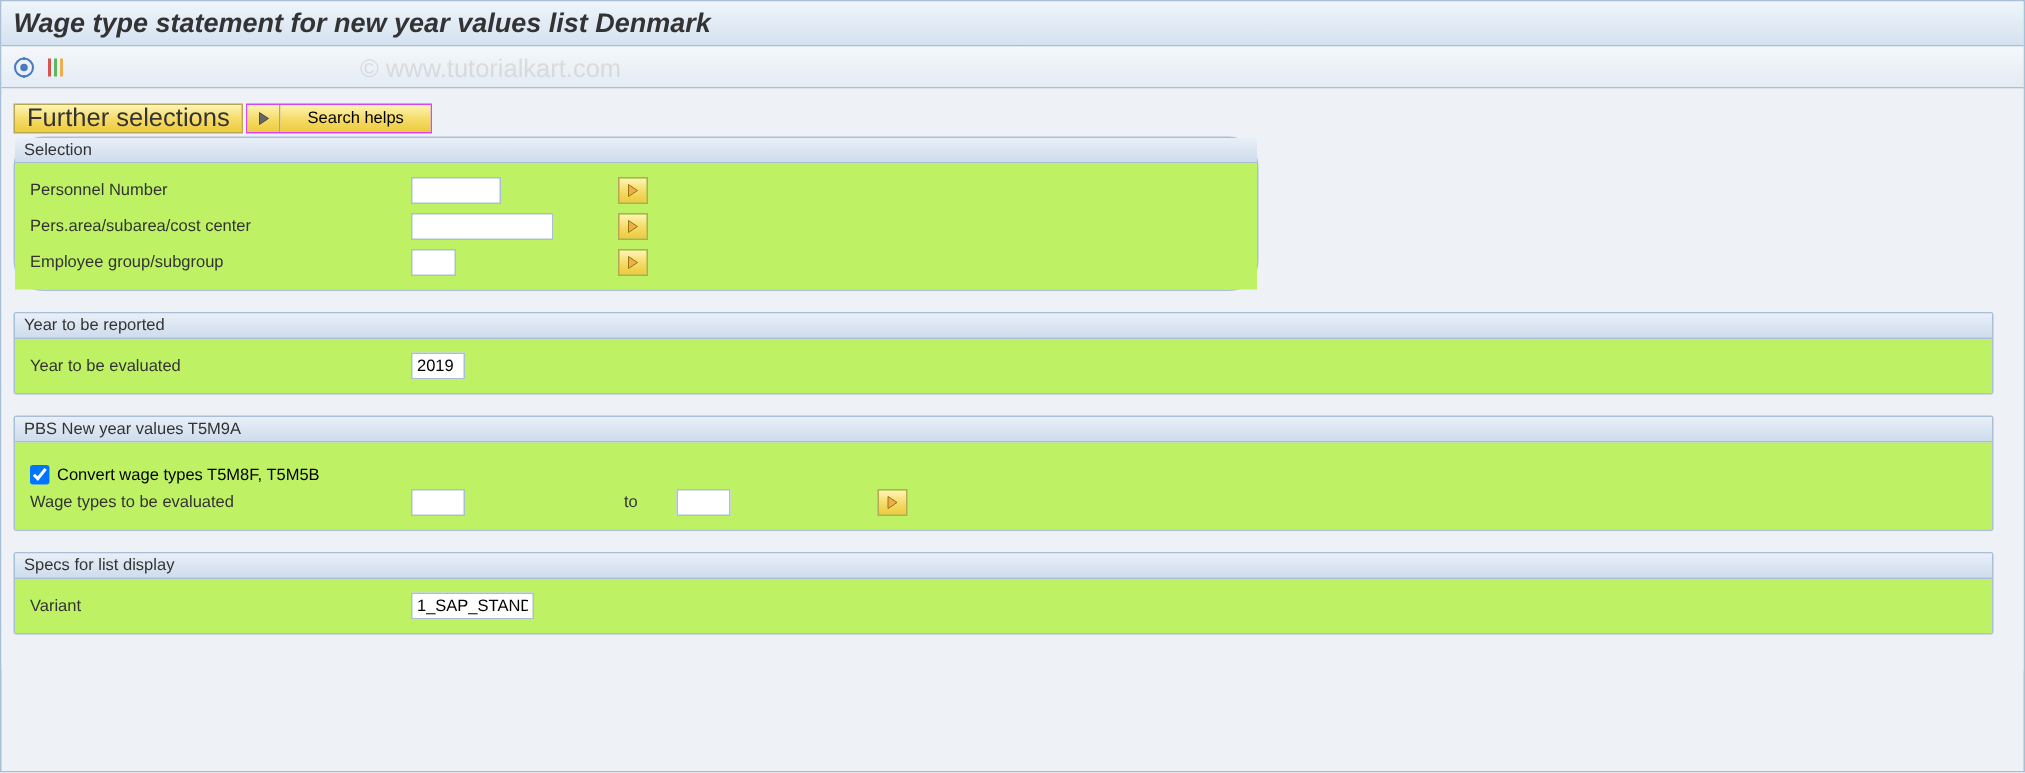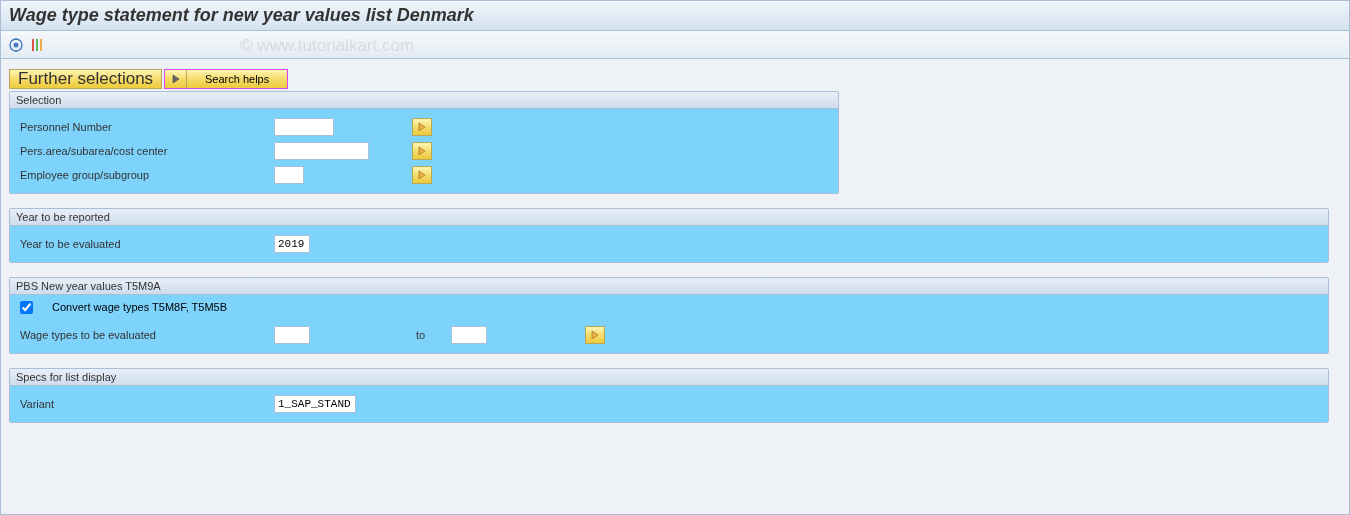--- a/index.html
+++ b/index.html
@@ -98,40 +98,40 @@
     }
     .group-title {
       background: linear-gradient(to bottom, #e8eff8 0%, #cfdcec 100%);
       border-bottom: 1px solid #a9bfd6;
       padding: 2px 6px;
       font-size: 11px;
       color: #333;
     }
     .group-body {
       padding: 6px 8px;
-      background: #7dd3fc;
+      background: #bef264;
     }
     .form-row {
       display: flex;
       align-items: center;
       height: 24px;
       gap: 6px;
     }
     .label {
       width: 250px;
       color: #333;
       padding-left: 2px;
     }
     input[type="text"] {
       border: 1px solid #a9bfd6;
       background: #fff;
       height: 18px;
       padding: 1px 3px;
       font-size: 11px;
-      font-family: Liberation Mono, monospace;
+      font-family: Liberation Sans, sans-serif;
     }
     .inp-xs { width: 30px; }
     .inp-sm { width: 60px; }
     .inp-md { width: 95px; }
     .inp-lg { width: 75px; }
     .multi-btn {
       width: 20px;
       height: 18px;
       background: linear-gradient(to bottom, #fdf5b5 0%, #f5dc6b 50%, #eecb3c 100%);
       border: 1px solid #b8a754;
@@ -139,42 +139,42 @@
       align-items: center;
       justify-content: center;
       cursor: pointer;
       margin-left: 6px;
       color: #8a6d00;
       font-size: 11px;
       font-weight: bold;
     }
     .checkbox-row {
       display: flex;
-      align-items: flex-start;
-      gap: 19px;
+      align-items: flex-end;
+      gap: 5px;
       height: 22px;
       padding-left: 2px;
     }
     .checkbox-row input[type="checkbox"]{
       width: 13px; height: 13px;
     }
     .to-label {
       margin: 0 20px 0 100px;
       color: #333;
     }
     .watermark {
       position: absolute;
       top: 36px;
       left: 240px;
       color: rgba(200,200,200,0.55);
       font-size: 17px;
       pointer-events: none;
       font-family: Arial, sans-serif;
     }
-    .group-box.first { margin-top: 0; }
+    .group-box.first { margin-top: 0; border-radius: 20px; }
     .spacer-col { width: 60px; }
   </style>
 </head>
 <body>
 
 <div class="container">
 
   <div class="title-bar">Wage type statement for new year values list Denmark</div>
 
   <div class="toolbar-row">

